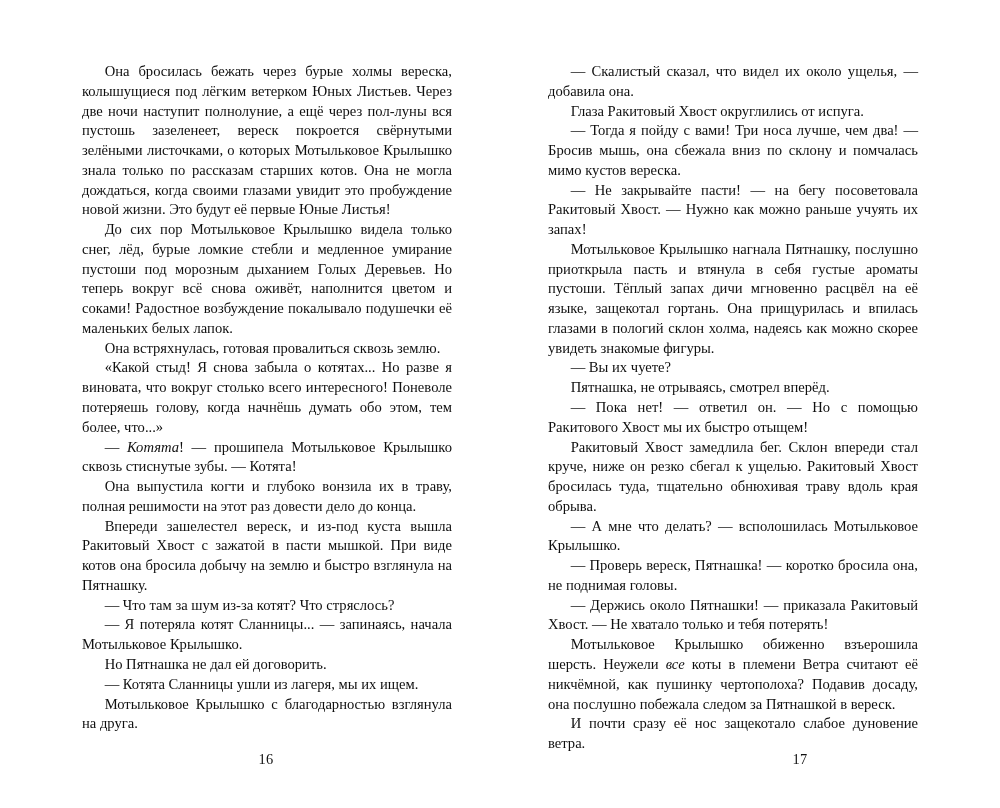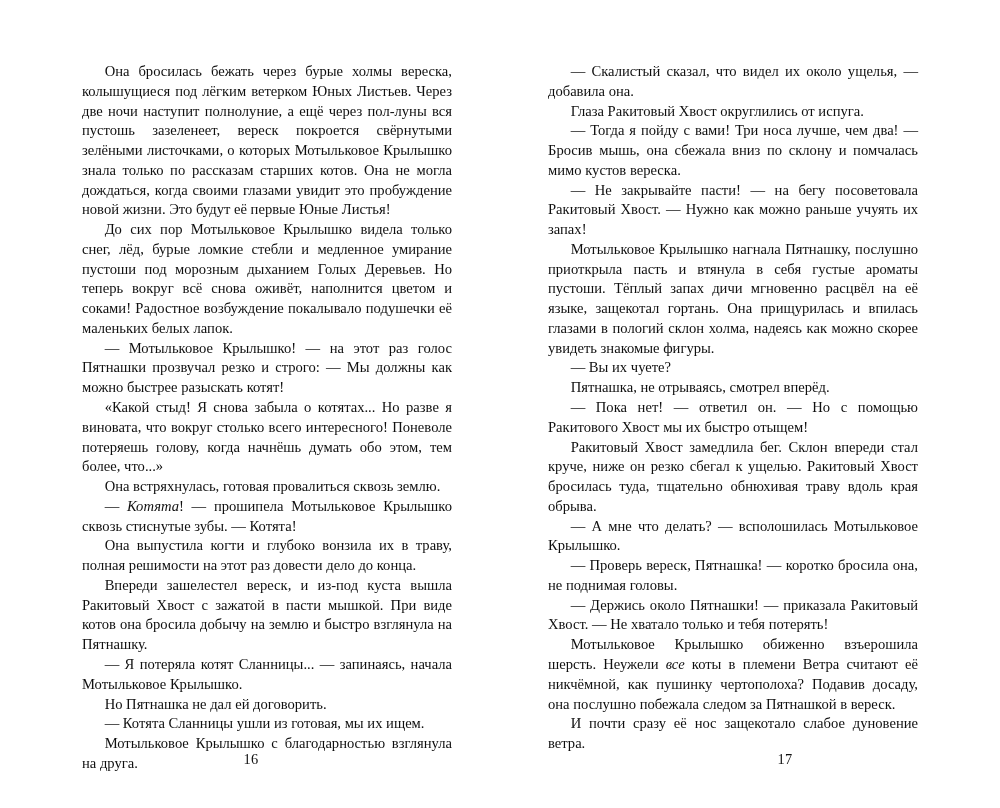--- a/index.html
+++ b/index.html
@@ -40,50 +40,50 @@
     text-justify: inter-word;
     hyphens: manual;
   }
   .textblock p {
     margin: 0;
     text-indent: 1.55em;
   }
   .folio {
     position: absolute;
     bottom: 40px;
-    left: 1px;
+    left: 16px;
     width: 100%;
     text-align: center;
     font-size: 14.4px;
     letter-spacing: 0.02em;
   }
   .page-left .folio { padding-right: 34px; }
   .page-right .folio { padding-left: 34px; }
   em.it {
     font-style: italic;
   }
 </style>
 </head>
 <body>
 
 <div class="spread">
 
   <div class="page page-left">
     <div class="textblock">
       <p>Она бросилась бежать через бурые холмы вереска, колышущиеся под лёгким ветерком Юных Листьев. Через две ночи наступит полнолуние, а ещё через пол-луны вся пустошь зазеленеет, вереск покроется свёрнутыми зелёными листочками, о которых Мотыльковое Крылышко знала только по рассказам старших котов. Она не могла дождаться, когда своими глазами увидит это пробуждение новой жизни. Это будут её первые Юные Листья!</p>
       <p>До сих пор Мотыльковое Крылышко видела только снег, лёд, бурые ломкие стебли и медленное умирание пустоши под морозным дыханием Голых Деревьев. Но теперь вокруг всё снова оживёт, наполнится цветом и соками! Радостное возбуждение покалывало подушечки её маленьких белых лапок.</p>
-      <p>— Мотыльковое Крылышко! — на этот раз голос Пятнашки прозвучал резко и строго: — Мы должны как можно быстрее разыскать котят!</p>
+      <p>Она встряхнулась, готовая провалиться сквозь землю.</p>
       <p>«Какой стыд! Я снова забыла о котятах... Но разве я виновата, что вокруг столько всего интересного! Поневоле потеряешь голову, когда начнёшь думать обо этом, тем более, что...»</p>
-      <p>Она встряхнулась, готовая провалиться сквозь землю.</p>
       <p><span class="dash">— </span><em class="it">Котята</em><span>! — прошипела Мотыльковое Крылышко сквозь стиснутые зубы. — Котята!</span></p>
       <p>Она выпустила когти и глубоко вонзила их в траву, полная решимости на этот раз довести дело до конца.</p>
       <p>Впереди зашелестел вереск, и из-под куста вышла Ракитовый Хвост с зажатой в пасти мышкой. При виде котов она бросила добычу на землю и быстро взглянула на Пятнашку.</p>
+      <p>— Что там за шум из-за котят? Что стряслось?</p>
       <p>— Я потеряла котят Сланницы... — запинаясь, начала Мотыльковое Крылышко.</p>
       <p>Но Пятнашка не дал ей договорить.</p>
-      <p>— Котята Сланницы ушли из готовая, мы их ищем.</p>
+      <p>— Котята Сланницы ушли из лагеря, мы их ищем.</p>
       <p>Мотыльковое Крылышко с благодарностью взглянула на друга.</p>
     </div>
     <div class="folio">16</div>
   </div>
 
   <div class="page page-right">
     <div class="textblock">
       <p>— Скалистый сказал, что видел их около ущелья, — добавила она.</p>
       <p>Глаза Ракитовый Хвост округлились от испуга.</p>
       <p>— Тогда я пойду с вами! Три носа лучше, чем два! — Бросив мышь, она сбежала вниз по склону и помчалась мимо кустов вереска.</p>

